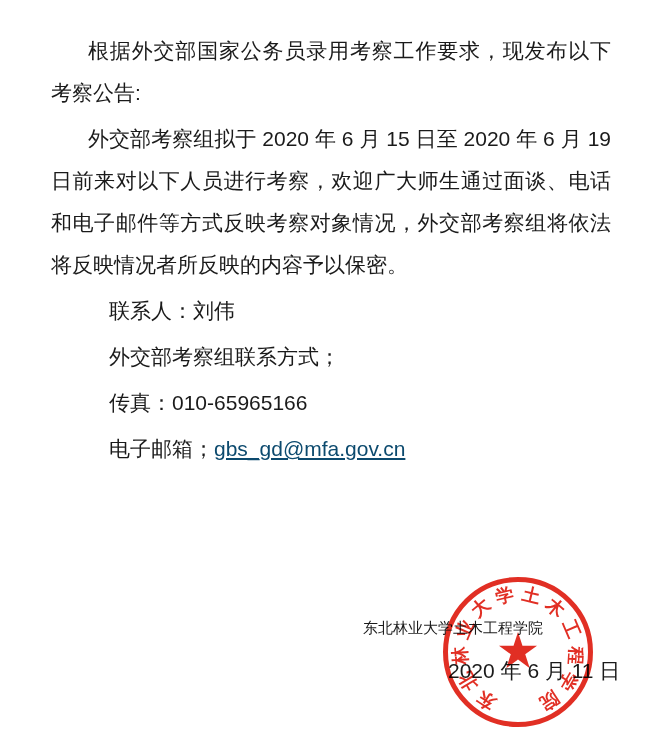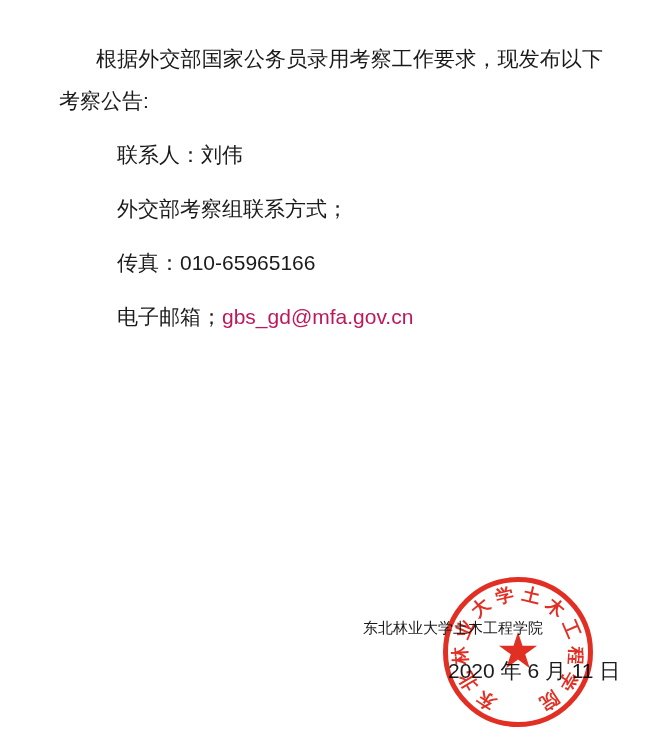--- a/index.html
+++ b/index.html
@@ -13,24 +13,24 @@
   }
   .doc-body{
     position:absolute;left:0;top:0;
     width:660px;
     box-sizing:border-box;
     padding:26px 45px 0 47px;
     font-size:21px;
     line-height:42px;
     text-align:justify;
   }
-  .doc-body p{margin:12px;}
+  .doc-body p{margin:4px;}
   .indent-first{text-indent:37px;}
   .indent-block{padding-left:58px;}
-  .email-link{color:#be185d;cursor:pointer;}
+  .email-link{color:#0c4a6e;text-decoration:underline;cursor:pointer;}
   .sig-org{
     position:absolute;left:363px;top:616px;
     font-size:15px;line-height:24px;white-space:nowrap;
   }
   .sig-date{
     position:absolute;left:448px;top:659px;
     font-size:21px;line-height:24px;white-space:nowrap;
   }
   .seal{
     position:absolute;left:438px;top:572px;
@@ -39,20 +39,21 @@
     opacity:0.95;
     pointer-events:none;
   }
   .seal svg{width:100%;height:100%;display:block;}
 </style>
 </head>
 <body>
 
 <div class="doc-body">
   <p class="indent-first">根据外交部国家公务员录用考察工作要求，现发布以下考察公告:</p>
+  <p class="indent-first">外交部考察组拟于 2020 年 6 月 15 日至 2020 年 6 月 19 日前来对以下人员进行考察，欢迎广大师生通过面谈、电话和电子邮件等方式反映考察对象情况，外交部考察组将依法将反映情况者所反映的内容予以保密。</p>
   <p class="indent-block">联系人：刘伟</p>
   <p class="indent-block">外交部考察组联系方式；</p>
   <p class="indent-block">传真：010-65965166</p>
   <p class="indent-block"><span>电子邮箱；</span><a class="email-link">gbs_gd@mfa.gov.cn</a></p>
 </div>
 
 <div class="sig-org">东北林业大学土木工程学院</div>
 <div class="sig-date">2020 年 6 月 11 日</div>
 
 <div class="seal">

